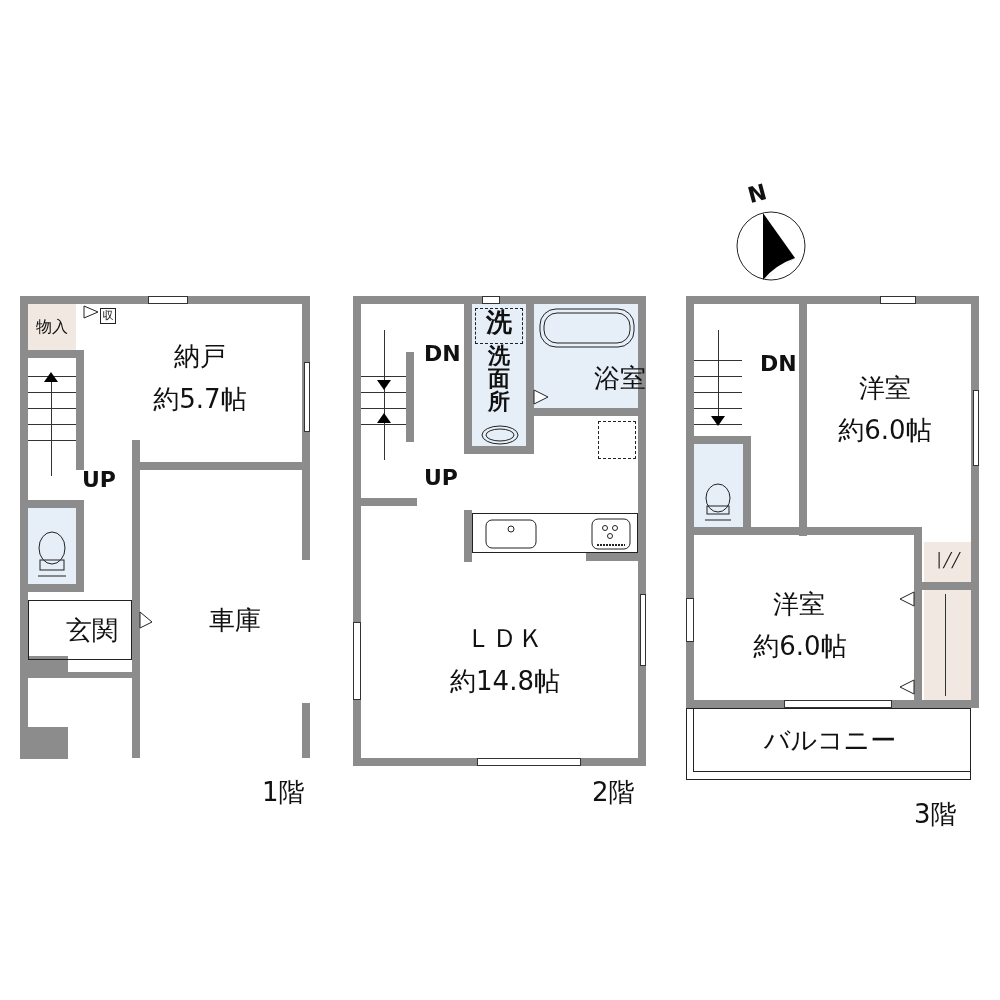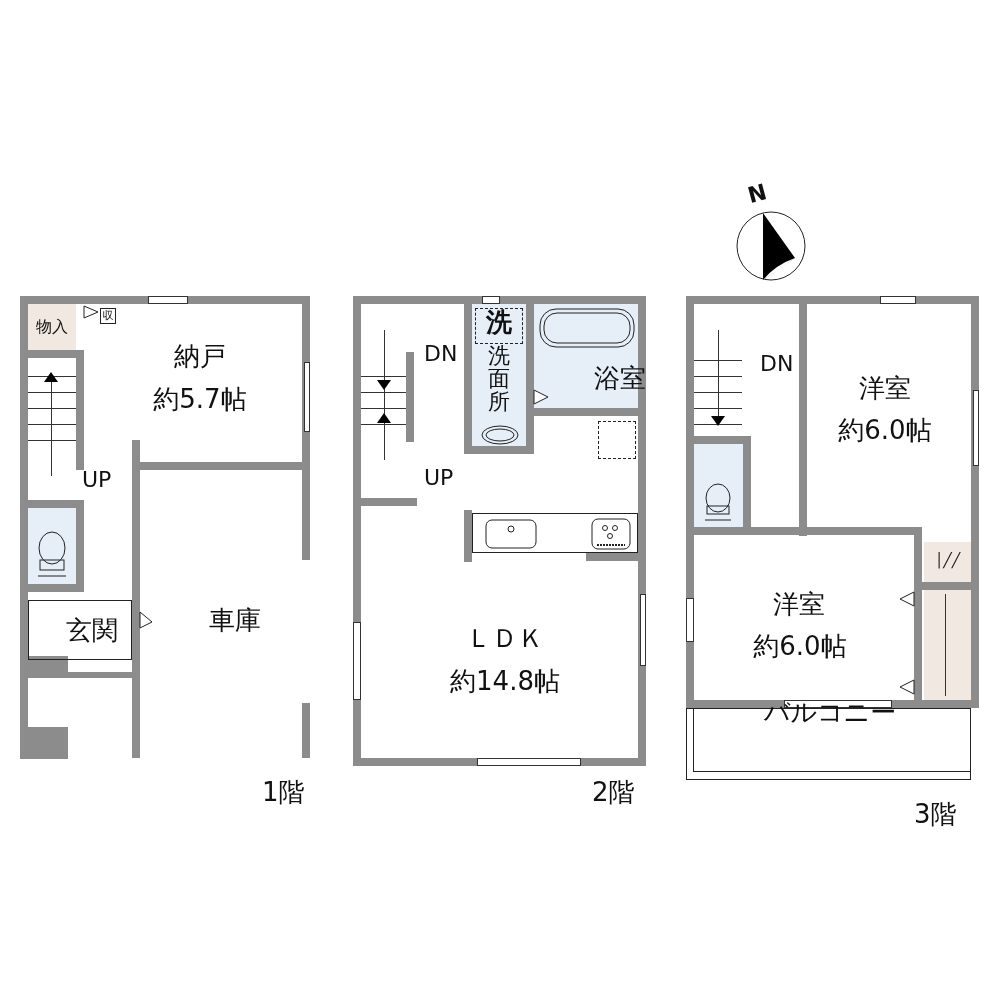--- a/index.html
+++ b/index.html
@@ -2,21 +2,21 @@
 <html><head>
 <meta charset="utf-8">
 <style>
   html,body{margin:0;padding:0;background:#fff;}
   body{width:1000px;height:1000px;position:relative;overflow:hidden;font-family:"DejaVu Sans","Liberation Sans",sans-serif;color:#111;}
   .abs{position:absolute;}
   .wall{position:absolute;background:#8c8c8c;}
   .room{position:absolute;}
   .label{position:absolute;text-align:center;white-space:nowrap;line-height:1.25;}
   .big{font-size:26px;}
-  .mid{font-size:22px;}
+  .mid{font-size:22px;font-weight:bold;}
   .small{font-size:16px;}
   .win{position:absolute;background:#fff;border:1px solid #333;box-sizing:border-box;}
   .stair-line{position:absolute;background:#333;}
   .tint-blue{background:#e6eef8;}
   .tint-beige{background:#f1e8e2;}
   .thin{position:absolute;border:1px solid #222;box-sizing:border-box;}
   .floor-label{position:absolute;font-size:26px;}
   svg{position:absolute;overflow:visible;}
 </style>
 </head>
@@ -218,16 +218,16 @@
       <polygon points="14,0 0,7 14,14" fill="#fff" stroke="#222"></polygon>
     </svg>
 
   <div class="label big" style="left:744px;top:588px;width:110px;">洋室</div>
   <div class="label big" style="left:730px;top:630px;width:140px;">約6.0帖</div>
   <div class="win" style="left:784px;top:700px;width:108px;height:8px;"></div>
   <div class="win" style="left:686px;top:598px;width:8px;height:44px;"></div>
 
   <div class="thin" style="left:686px;top:708px;width:285px;height:72px;border-width:1px;"></div>
   <div class="thin" style="left:693px;top:708px;width:278px;height:64px;border-width:1px;"></div>
-  <div class="label big" style="left:740px;top:696px;width:180px;">バルコニー</div>
+  <div class="label big" style="left:740px;top:724px;width:180px;">バルコニー</div>
 
   <div class="floor-label" style="left:914px;top:797px;">3階</div>
 </div>
 
 </body></html>

